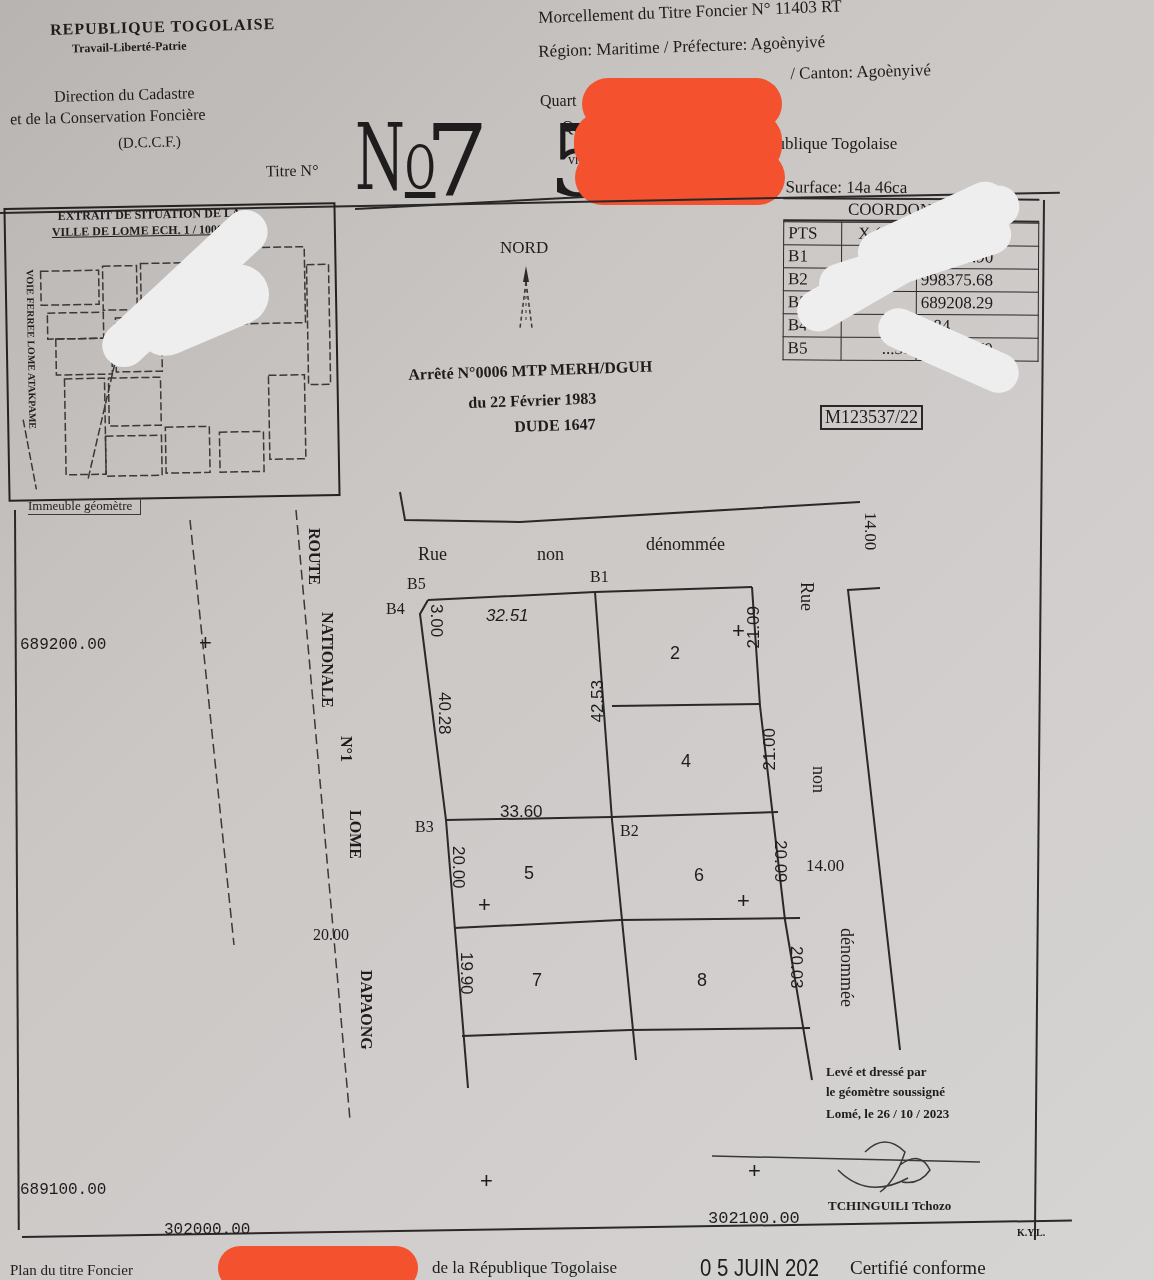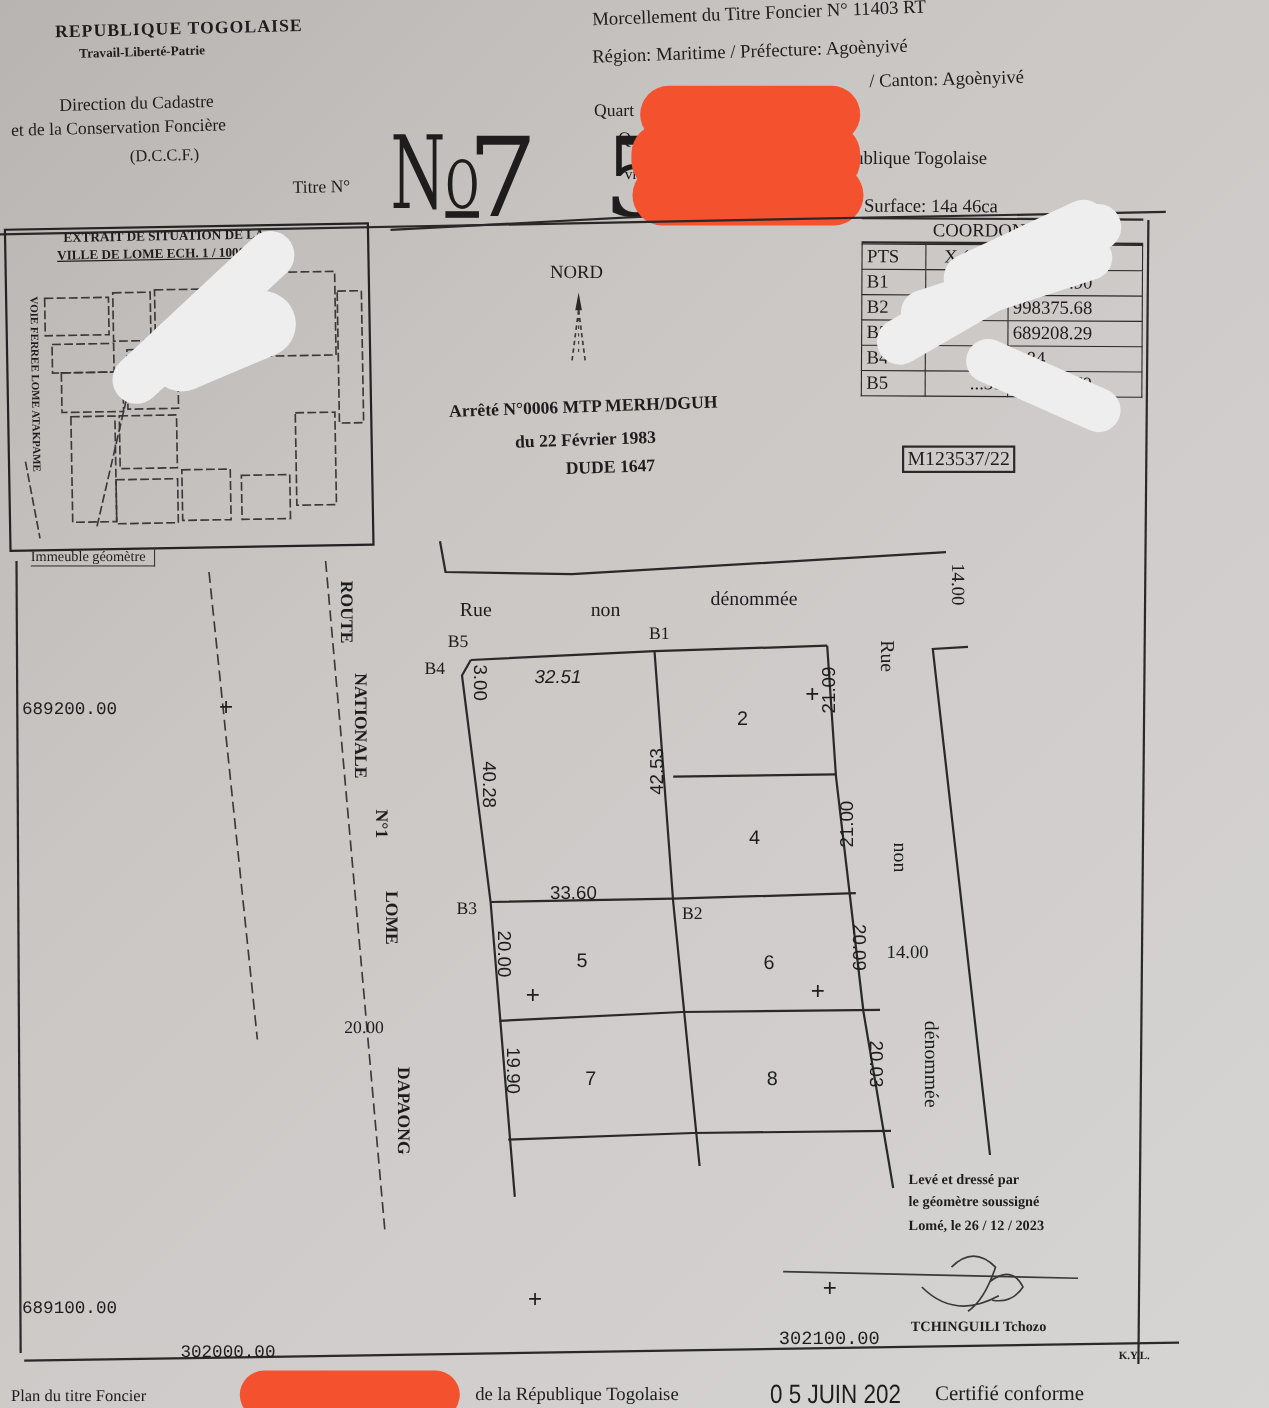--- a/index.html
+++ b/index.html
@@ -221,21 +221,21 @@
 
 <div class="abs mono" style="left:20px;top:636px;font-size:16px;">689200.00</div>
 <div class="abs mono" style="left:20px;top:1181px;font-size:16px;">689100.00</div>
 <div class="abs mono" style="left:164px;top:1221px;font-size:16px;">302000.00</div>
 <div class="abs mono" style="left:708px;top:1209px;font-size:17px;">302100.00</div>
 
 <div class="abs" style="left:432px;top:1294px;font-size:22px;text-decoration:underline;">ECHELLE: 1/1000</div>
 
 <div class="abs" style="left:826px;top:1064px;font-size:13px;font-weight:bold;text-align:right;">Levé et dressé par</div>
 <div class="abs" style="left:826px;top:1084px;font-size:13px;font-weight:bold;">le géomètre soussigné</div>
-<div class="abs" style="left:826px;top:1106px;font-size:13px;font-weight:bold;">Lomé, le 26 / 12 / 2023</div>
+<div class="abs" style="left:826px;top:1106px;font-size:13px;font-weight:bold;">Lomé, le 26 / 10 / 2023</div>
 <div class="abs" style="left:828px;top:1198px;font-size:13px;font-weight:bold;">TCHINGUILI Tchozo</div>
 <div class="abs" style="left:1017px;top:1227px;font-size:10px;font-weight:bold;">K.Y.L.</div>
 <div class="abs" style="left:820px;top:1140px;width:120px;height:50px;"></div>
 
 <div class="abs" style="left:10px;top:1262px;font-size:15px;">Plan du titre Foncier</div>
 <div class="redact-red" style="left:218px;top:1246px;width:200px;height:44px;"></div>
 <div class="abs" style="left:432px;top:1258px;font-size:17px;">de la République Togolaise</div>
 <div class="abs" style="left:700px;top:1254px;font-size:24px;font-family:'Liberation Sans',sans-serif;transform:scaleX(0.85);transform-origin:0 0;">0 5 JUIN 202</div>
 <div class="abs" style="left:850px;top:1257px;font-size:19px;">Certifié conforme</div>
 

